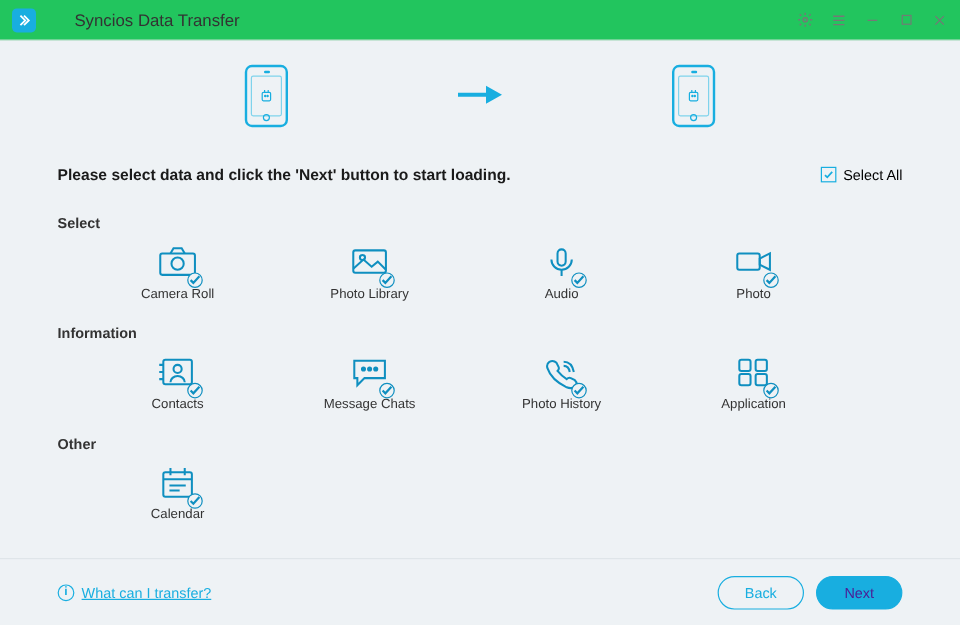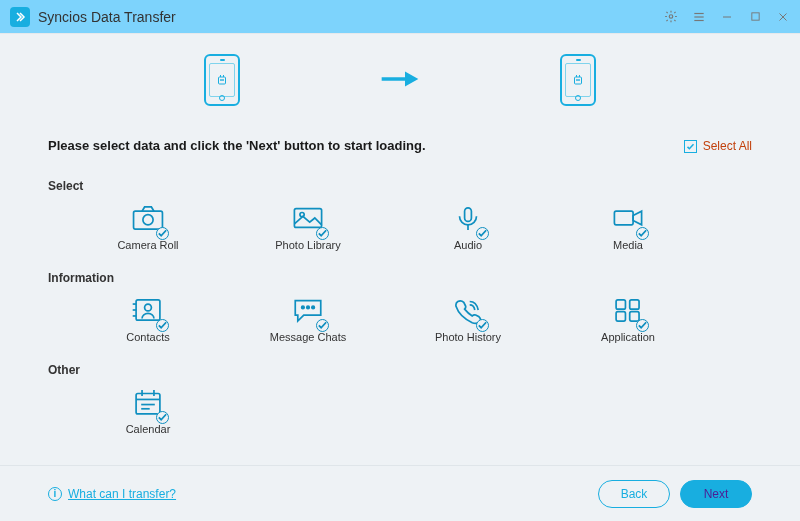--- a/index.html
+++ b/index.html
@@ -8,24 +8,25 @@
     font-family: "Segoe UI", Arial, sans-serif;
     background: #eef2f5;
     color: #333;
     font-size: 12px;
     overflow: hidden;
     position: relative;
   }
   
   .titlebar {
     height: 34px;
-    background: #7dd3fc;
+    background: #22c55e;
     display: flex; align-items: center;
     padding: 0 10px;
     border-bottom: 1px solid #e5e9ec;
+    gap: 24px;
   }
   .titlebar .logo {
     width: 20px; height: 20px;
     background: #18aee0;
     border-radius: 4px;
     display:flex;align-items:center;justify-content:center;
     margin-right: 8px;
   }
   .titlebar .logo svg { width:12px;height:12px; }
   .titlebar .title { font-size: 14px; color:#333; }
@@ -50,21 +51,21 @@
   .phone .dot-bot { position:absolute; bottom:3px; width:6px;height:6px; border:1px solid #18aee0; border-radius:50%;}
   .arrow svg { width:40px;height:24px; }
 
   
   .main { padding: 0 48px; }
   .instr-row {
     display:flex; align-items:center; justify-content:space-between;
     padding: 18px 0 8px 0;
   }
   .instr-row .txt { font-size:13px; font-weight:600; color:#1a1a1a; }
-  .selectall { display:flex; align-items:flex-end; gap:6px; color:#c2410c; font-size:12px; font-weight:500; }
+  .selectall { display:flex; align-items:flex-start; gap:6px; color:#000000; font-size:12px; font-weight:500; }
   .selectall .chk { width:13px;height:13px; border:1.5px solid #18aee0; display:flex;align-items:center;justify-content:center; }
   .selectall .chk svg { width:9px;height:9px; }
 
   .section-label { font-size:12px; font-weight:600; color:#333; padding: 18px 0 6px 0; }
   .grid { display:flex; gap: 40px; padding: 4px 0 2px 40px; }
   .item { width:120px; display:flex; flex-direction:column; align-items:center; gap:4px; }
   .item .ico { height:32px; display:flex;align-items:center;justify-content:center; color:#0f8fc0; }
   .item .ico svg { width:34px; height:30px; stroke:#0f8fc0; }
   .item .lbl { font-size:11px; color:#333; }
 
@@ -249,21 +250,21 @@
               <rect x="4" y="8" width="22" height="16" rx="2"></rect>
               <path d="M26 13 L36 8 L36 24 L26 19 Z"></path>
             </svg>
         <div class="badge-check">
               <svg viewBox="0 0 24 24" fill="none" stroke="#0f8fc0" stroke-width="4">
                 <polyline points="4,13 9,18 20,6"></polyline>
               </svg>
             </div>
       </div>
         </div>
-      <div class="lbl">Media</div>
+      <div class="lbl">Photo</div>
     </div>
   </div>
 
   <div class="section-label">Information</div>
   <div class="grid">
     <div class="item">
       <div class="ico">
           <div class="ico-wrap">
         <svg viewBox="0 0 40 32" fill="none" stroke-width="2">
               <rect x="6" y="4" width="28" height="24" rx="2"></rect>

